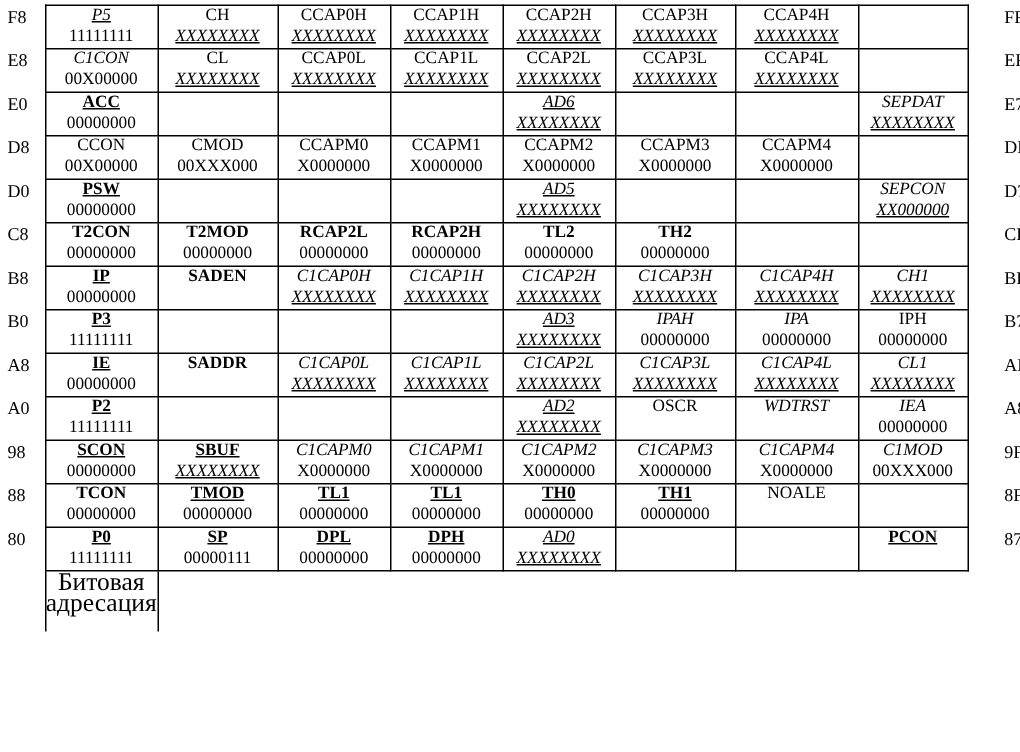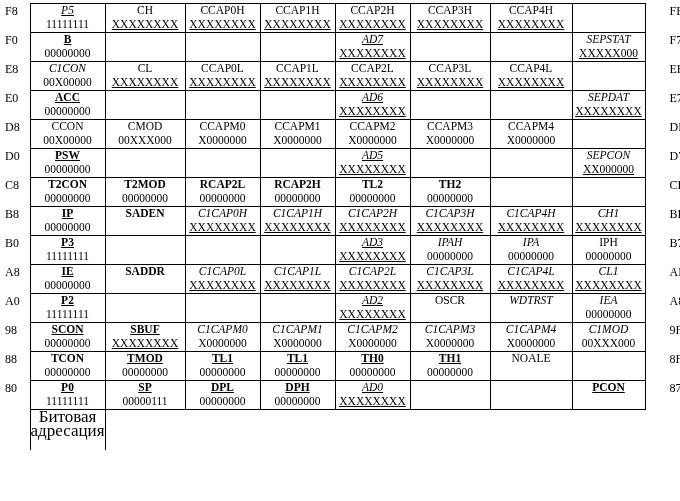--- a/index.html
+++ b/index.html
@@ -12,21 +12,21 @@
   td.lbl.left{text-align:left;padding-left:5px;}
   td.lbl.right{text-align:left;padding-left:24px;}
   .nm,.vl{font-size:11.5px;line-height:13.5px;white-space:nowrap;}
   
   .ns-bu{font-weight:bold;text-decoration:underline;text-underline-offset:1px;}
   .ns-b{font-weight:bold;}
   .ns-i{font-style:italic;}
   .ns-iu{font-style:italic;text-decoration:underline;text-underline-offset:1px;}
   
   .vs-i{}
-  .vs-iu{text-decoration:underline;text-underline-offset:1px;}
+  .vs-iu{font-style:italic;text-decoration:underline;text-underline-offset:1px;}
   .vs-r{font-style:normal;}
   
   td.note-cell{border-left:1px solid #000;border-right:1px solid #000;
                border-top:1px solid #000;border-bottom:none;
                text-align:center;vertical-align:top;height:40px;}
   td.note-none{border:none;}
   .note-line{font-size:17px;line-height:14px;}
 </style>
 </head>
 <body>
@@ -72,41 +72,20 @@
           <div class="vl vs-iu">XXXXXXXX</div>
         </td>
         <td class="cell">
           <div class="nm ns-r">CCAP4H</div>
           <div class="vl vs-iu">XXXXXXXX</div>
         </td>
         <td class="cell"></td>
         <td class="lbl right">FF</td>
       </tr>
       <tr>
-        <td class="lbl left">F0</td>
-        <td class="cell">
-          <div class="nm ns-bu">B</div>
-          <div class="vl vs-i">00000000</div>
-        </td>
-        <td class="cell"></td>
-        <td class="cell"></td>
-        <td class="cell"></td>
-        <td class="cell">
-          <div class="nm ns-iu">AD7</div>
-          <div class="vl vs-iu">XXXXXXXX</div>
-        </td>
-        <td class="cell"></td>
-        <td class="cell"></td>
-        <td class="cell">
-          <div class="nm ns-i">SEPSTAT</div>
-          <div class="vl vs-iu">XXXXX000</div>
-        </td>
-        <td class="lbl right">F7</td>
-      </tr>
-      <tr>
         <td class="lbl left">E8</td>
         <td class="cell">
           <div class="nm ns-i">C1CON</div>
           <div class="vl vs-r">00X00000</div>
         </td>
         <td class="cell">
           <div class="nm ns-r">CL</div>
           <div class="vl vs-iu">XXXXXXXX</div>
         </td>
         <td class="cell">

